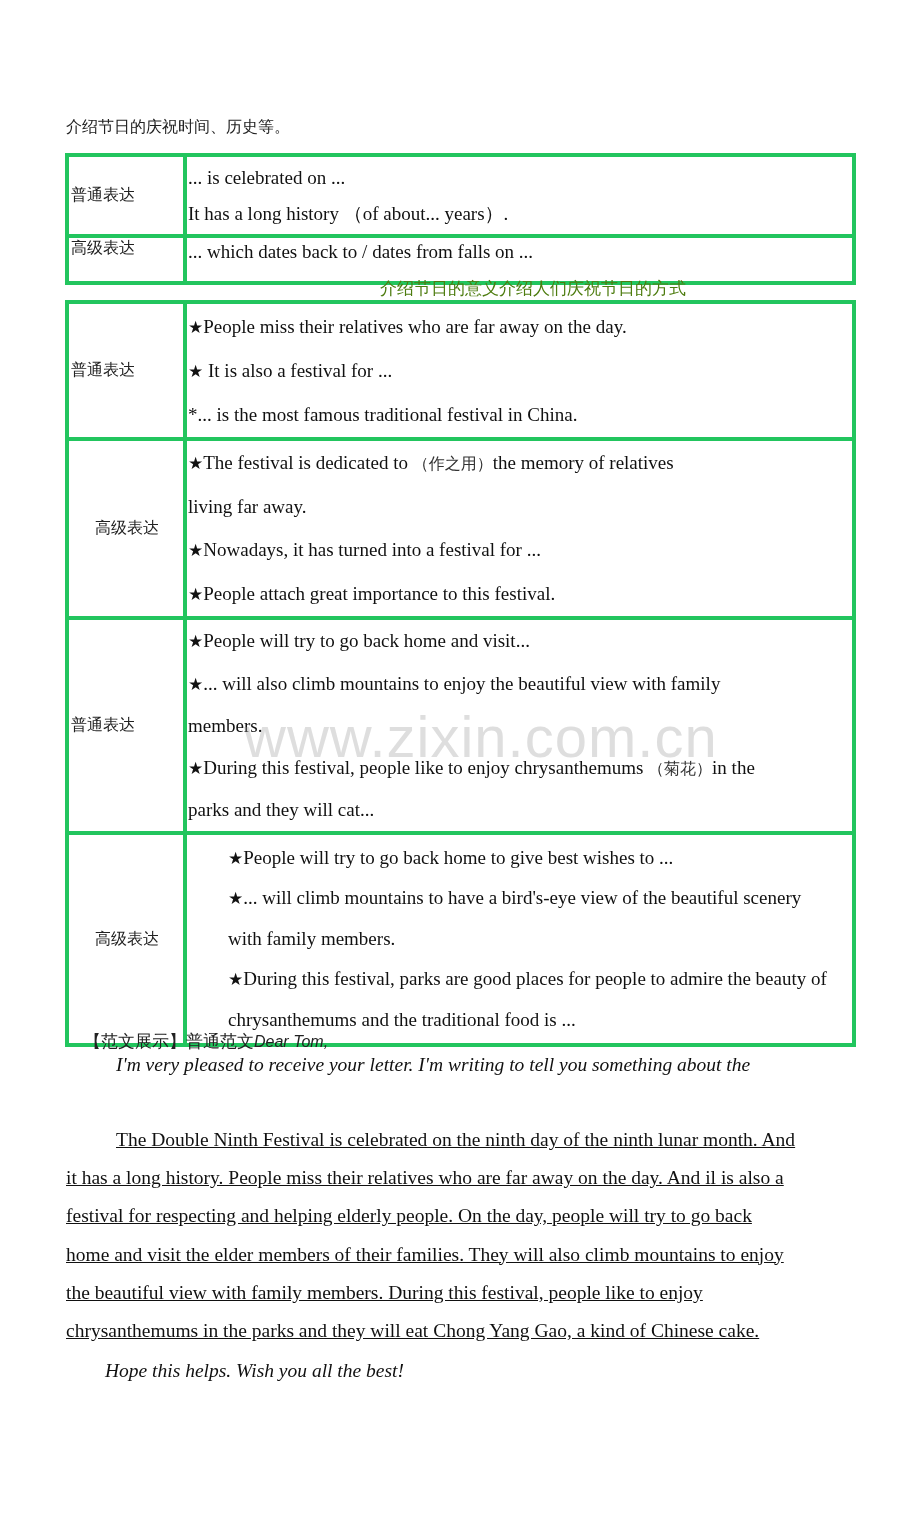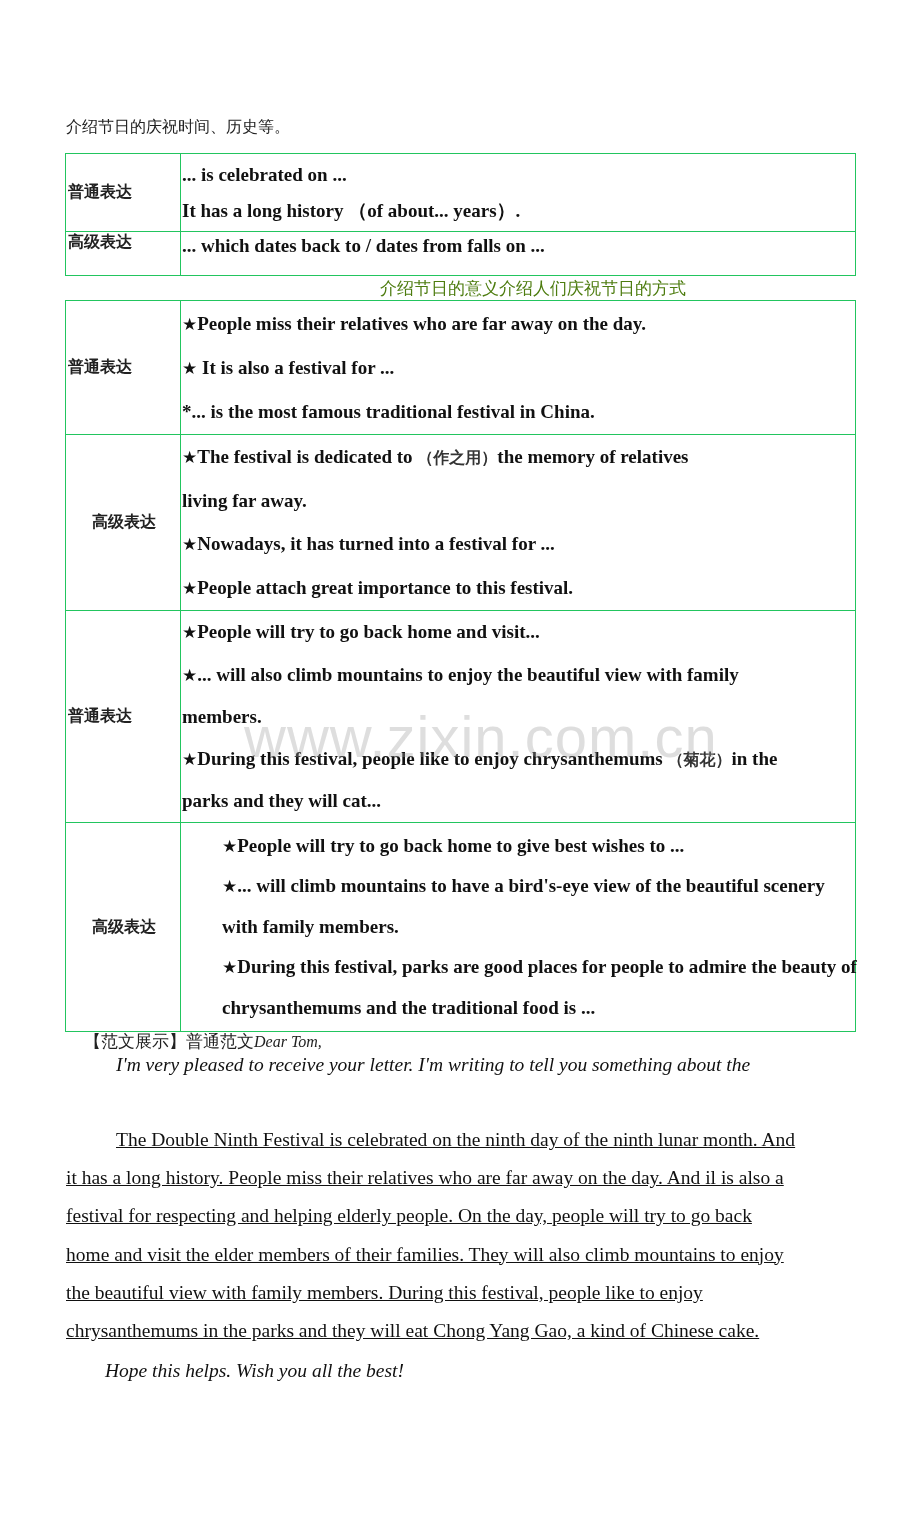--- a/index.html
+++ b/index.html
@@ -11,24 +11,23 @@
     .page { position: absolute; left: 0; top: 0; width: 920px; height: 1248px; }
     .intro {
       position: absolute; left: 66px; top: 117px;
       font-size: 16px; color: #222;
     }
     table.grid {
       position: absolute; left: 65px; width: 791px;
       border-collapse: collapse; table-layout: fixed;
     }
     table.grid td {
-      border: 1px solid #22c55e;
+      border: 4px solid #22c55e;
       vertical-align: middle;
       padding: 0;
-      font-weight: bold;
     }
     td.label {
       width: 112px; font-size: 16px; color: #222;
       padding-left: 2px !important;
     }
     td.label.center { text-align: center; }
     td.content { font-size: 19px; padding-left: 1px !important; }
     .line { display: block; white-space: nowrap; }
     #t1 { top: 153px; }
     #t1 .r1 td { height: 77px; }
@@ -49,21 +48,21 @@
     #t2 .r3 td { height: 211px; }
     #t2 .r3 .line { line-height: 41.5px; }
     #t2 .r4 td { height: 208px; }
     #t2 .r4 .line { line-height: 40.5px; margin-left: 40px; }
     .star { font-family: "DejaVu Sans", sans-serif; font-size: 17px; }
     .cjk-inline { font-size: 16px; color: #333; }
 
     .sample-head {
       position: absolute; left: 84px; top: 1030px; font-size: 17px; color: #222;
     }
-    .sample-head .mono-it { font-family: Liberation Serif, serif; font-style: italic; font-size: 16px; }
+    .sample-head .mono-it { font-family: Liberation Sans, sans-serif; font-style: italic; font-size: 16px; }
     .para { position: absolute; left: 66px; width: 790px; font-size: 19.5px; line-height: 38.2px; }
     .italic { font-style: italic; }
     .p1 { top: 1046px; }
     .p2 { top: 1121px; text-decoration: underline; }
     .p3 { top: 1352px; }
     .indent1 { padding-left: 50px; }
     .indent2 { padding-left: 39px; }
     .watermark {
       position: absolute; left: 244px; top: 703px;
       font-family: "Liberation Sans", "DejaVu Sans", sans-serif;

